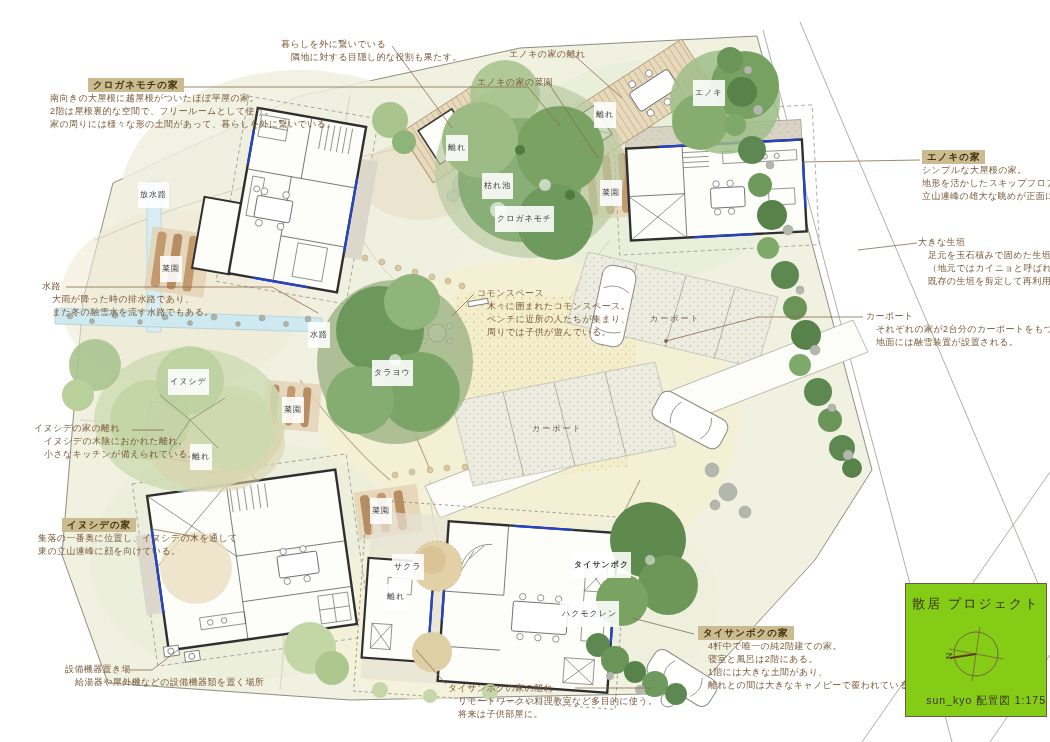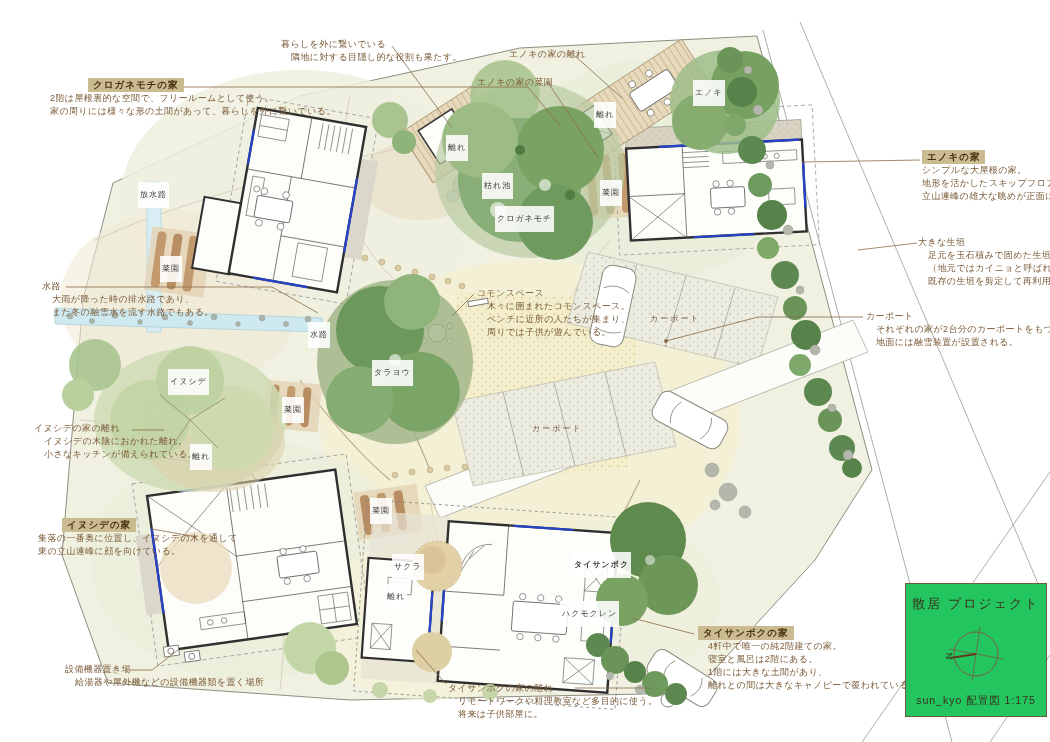--- a/index.html
+++ b/index.html
@@ -5,23 +5,23 @@
   html,body{margin:0;padding:0;background:#ffffff;}
   body{font-family:"Liberation Sans","DejaVu Sans",sans-serif;}
   .canvas{position:relative;width:1050px;height:742px;background:#ffffff;overflow:hidden;}
   .canvas svg.plan{position:absolute;left:0;top:0;}
   .callout{position:absolute;font-size:9px;line-height:13px;color:#7a5a38;letter-spacing:.4px;white-space:nowrap;}
   .co-head{display:inline-block;}
   .co-head.boxed{background:#cbbb90;color:#45300e;font-weight:bold;padding:0 5px;line-height:14px;font-size:9.5px;letter-spacing:1px;}
   .co-body{padding-left:10px;}
   .plan-label{position:absolute;font-size:8px;line-height:10px;color:#3a3a3a;background:rgba(255,255,255,.88);padding:8px 2px;letter-spacing:1px;white-space:nowrap;}
   .plan-label.plain{background:transparent;color:#6b5136;letter-spacing:2px;}
-  .titleblock{position:absolute;left:905px;top:583px;width:140px;height:132px;background:#22c55e;border:1px solid #6b5b45;color:#3c2f1e;}
+  .titleblock{position:absolute;left:905px;top:583px;width:140px;height:132px;background:#84cc16;border:1px solid #6b5b45;color:#3c2f1e;}
   .tb-project{margin-top:11px;text-align:center;font-size:13px;letter-spacing:2px;}
-  .tb-sheet{position:absolute;left:0;bottom:8px;width:100%;text-align:center;font-size:10.5px;letter-spacing:1px;}
+  .tb-sheet{position:absolute;left:0;bottom:8px;width:100%;text-align:right;font-size:10.5px;letter-spacing:1px;}
   .tb-compass{position:absolute;left:40px;top:40px;}
 </style>
 </head>
 <body>
 
 <div class="canvas">
 
 <svg class="plan" width="1050" height="742" viewBox="0 0 1050 742">
   <defs>
     <pattern id="dots" width="8" height="8" patternUnits="userSpaceOnUse">
@@ -519,20 +519,21 @@
     <polyline points="152,529 197,537"></polyline>
     <polyline points="130,670 152,670 178,650"></polyline>
     <polyline points="446,684 416,650"></polyline>
     <polyline points="575,688 652,688"></polyline>
     <polyline points="694,634 632,618"></polyline>
   </g>
 </svg>
 
 <div class="callout" style="left:50px;top:78px;">
   <div style="margin-left:38px;"><span class="co-head boxed">クロガネモチの家</span></div>
+  <div>南向きの大屋根に越屋根がついたほぼ平屋の家。</div>
   <div>2階は屋根裏的な空間で、フリールームとして使う。</div>
   <div>家の周りには様々な形の土間があって、暮らしを外に繋いでいる。</div>
 </div>
 
 <div class="callout" style="left:281px;top:38px;">
   <div class="co-head">暮らしを外に繋いでいる</div>
   <div class="co-body">隣地に対する目隠し的な役割も果たす。</div>
 </div>
 
 <div class="callout" style="left:509px;top:48px;">

